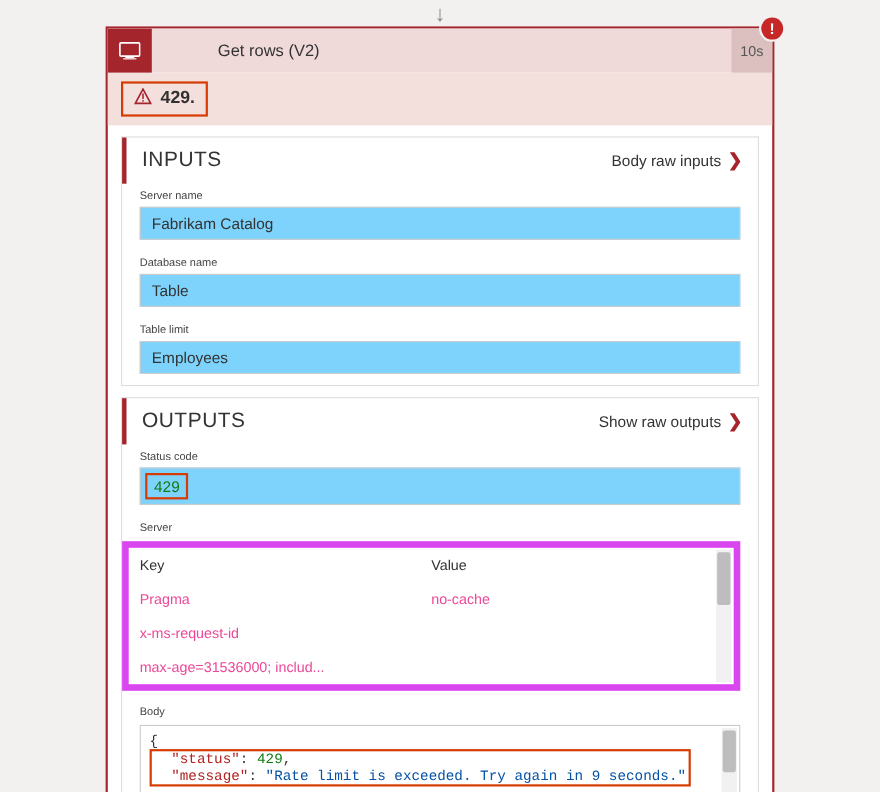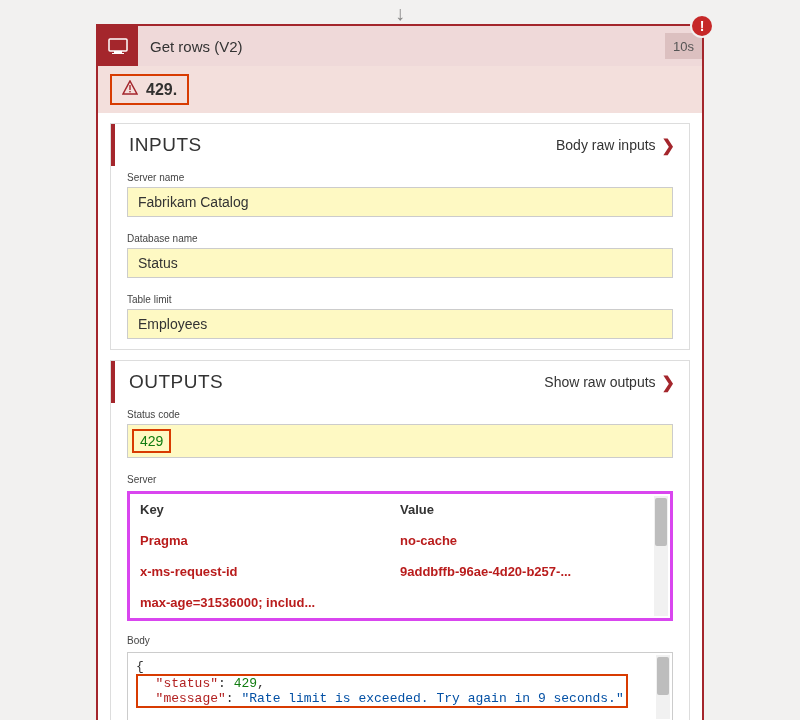--- a/index.html
+++ b/index.html
@@ -25,41 +25,42 @@
     top: 24px;
     width: 608px;
     border: 2px solid #a4262c;
     background: #fff;
   }
   .card-header {
     display: flex;
     align-items: center;
     height: 40px;
     background: #efd9d9;
+    gap: 48px;
   }
   .card-header-icon {
     width: 40px;
     height: 40px;
     background: #a4262c;
     display: flex;
     align-items: center;
     justify-content: center;
   }
   .card-title {
     flex: 1;
     padding-left: 12px;
     color: #333;
     font-size: 15px;
   }
   .card-duration {
     background: #dcc0c0;
     color: #555;
     font-size: 13px;
     padding: 0 8px;
-    height: 26px;
+    height: 40px;
     display: flex;
     align-items: center;
   }
 
   .error-strip {
     background: #f3dfdc;
     padding: 8px 12px;
     display: flex;
     align-items: center;
   }
@@ -112,45 +113,44 @@
   .field-label {
     font-size: 10px;
     color: #444;
     margin-bottom: 4px;
   }
   .field-value {
     border: 1px solid #ccc;
     padding: 6px 10px;
     font-size: 14px;
     color: #333;
-    background: #fef9c3;
+    background: #7dd3fc;
   }
   .status-value {
     display: inline-block;
     border: 2px solid #d83b01;
     color: #107c10;
     padding: 2px 6px;
     margin: 2px;
     font-size: 14px;
   }
   .field-value.status-wrap { padding: 2px; }
 
   .headers-table {
-    border: 3px solid #d946ef;
-    margin: 0 16px 8px 16px;
+    border: 6px solid #d946ef;
+    margin: 0 16px 8px 0;
     position: relative;
-    font-weight: bold;
   }
   .headers-row {
     display: flex;
     padding: 8px 10px;
     font-size: 13px;
   }
   .headers-row.head { color: #333; }
-  .headers-row.body { color: #b91c1c; }
+  .headers-row.body { color: #ec4899; }
   .hkey { flex: 0 0 50%; }
   .hval { flex: 0 0 50%; overflow: hidden; text-overflow: ellipsis; white-space: nowrap; }
   .table-scroll {
     position: absolute;
     right: 2px;
     top: 2px;
     bottom: 2px;
     width: 14px;
     background: #f1f1f1;
   }
@@ -248,21 +248,21 @@
         <span>Body raw inputs</span>
         <span class="chevron">❯</span>
       </span>
     </div>
     <div class="field">
       <div class="field-label">Server name</div>
       <div class="field-value">Fabrikam Catalog</div>
     </div>
     <div class="field">
       <div class="field-label">Database name</div>
-      <div class="field-value">Status</div>
+      <div class="field-value">Table</div>
     </div>
     <div class="field">
       <div class="field-label">Table limit</div>
       <div class="field-value">Employees</div>
     </div>
   </div>
 
   <div class="panel">
     <div class="panel-header">
       <span class="panel-header-title">OUTPUTS</span>
@@ -286,21 +286,20 @@
       <div class="headers-row head">
         <div class="hkey">Key</div>
         <div class="hval">Value</div>
       </div>
       <div class="headers-row body">
         <div class="hkey">Pragma</div>
         <div class="hval">no-cache</div>
       </div>
       <div class="headers-row body">
         <div class="hkey">x-ms-request-id</div>
-        <div class="hval">9addbffb-96ae-4d20-b257-...</div>
       </div>
       <div class="headers-row body">
         <div class="hval">max-age=31536000; includ...</div>
       </div>
       <div class="table-scroll">
           <div class="scroll-thumb"></div>
         </div>
     </div>
 
     <div class="field" style="padding-bottom:2px">

